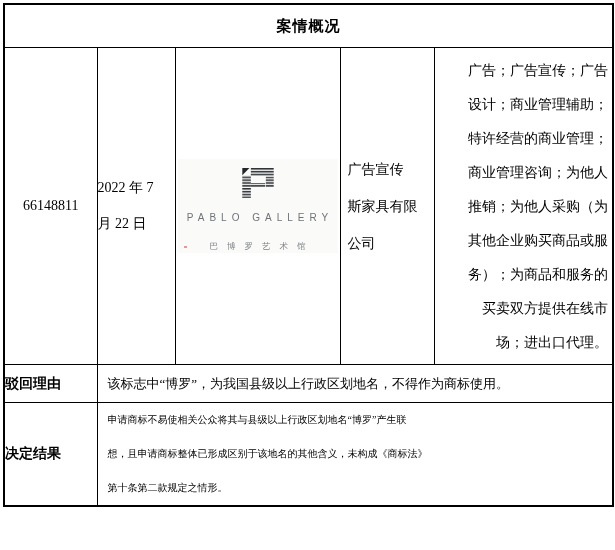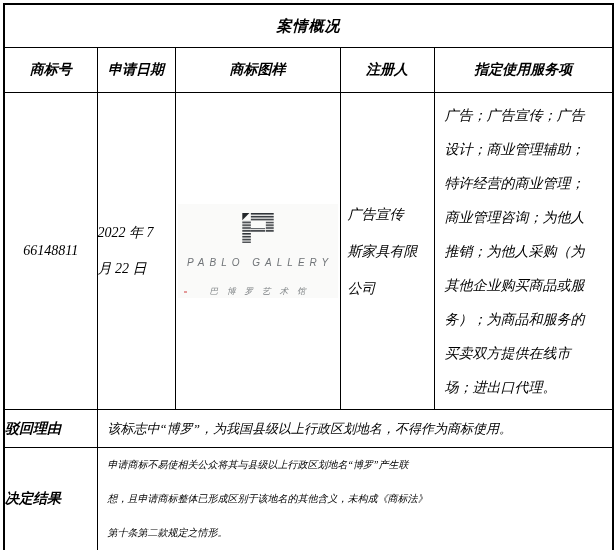--- a/index.html
+++ b/index.html
@@ -12,38 +12,37 @@
     border-collapse:collapse;
     table-layout:fixed;
     width:609px;
     margin:3px 0 0 3px;
     border:2px solid #000;
   }
   table.case td{
     border:1px solid #000;
     padding:0;
     overflow:hidden;
-    font-style:italic;
   }
   .title-cell{
     height:42px;text-align:center;vertical-align:middle;
     font-weight:bold;font-size:15px;letter-spacing:1px;
   }
   .head-cell{
     height:44px;text-align:center;vertical-align:middle;
     font-weight:bold;font-size:14px;
   }
   .data-row td{height:310px;vertical-align:middle;font-size:14px;}
   .tm-no-cell{text-align:center;}
   .date-cell{}
   .date-cell .line{line-height:36px;}
   .logo-cell{text-align:center;}
   .registrant-cell{padding-left:7px !important;text-align:left;}
   .registrant-cell .line{line-height:37px;}
-  .services-cell{vertical-align:top !important;padding:6px 4px 0 10px !important;text-align:left;}
+  .services-cell{vertical-align:top !important;padding:6px 4px 0 10px !important;text-align:right;}
   .services-cell .line{line-height:34px;white-space:nowrap;}
   .label-cell{
     vertical-align:middle;
     font-weight:bold;font-size:14px;
   }
   .rejection-row td{height:37px;}
   .rejection-content{padding-left:10px !important;font-size:13px;vertical-align:middle;}
   .decision-row td{height:101px;}
   .decision-content{padding-left:10px !important;font-size:10px;vertical-align:middle;}
   .decision-content .line{line-height:34px;white-space:nowrap;}
@@ -78,27 +77,20 @@
   <colgroup>
     <col style="width:93px">
       <col style="width:78px">
       <col style="width:165px">
       <col style="width:94px">
       <col style="width:179px">
   </colgroup>
   <tbody>
     <tr>
       <td class="title-cell" colspan="5">案情概况</td>
-    </tr>
-    <tr>
-      <td class="head-cell">商标号</td>
-      <td class="head-cell">申请日期</td>
-      <td class="head-cell">商标图样</td>
-      <td class="head-cell">注册人</td>
-      <td class="head-cell">指定使用服务项</td>
     </tr>
     <tr class="data-row">
       <td class="tm-no-cell">
         <span>66148811</span>
       </td>
       <td class="date-cell">
         <div class="line">2022 年 7</div>
         <div class="line">月 22 日</div>
       </td>
       <td class="logo-cell">

